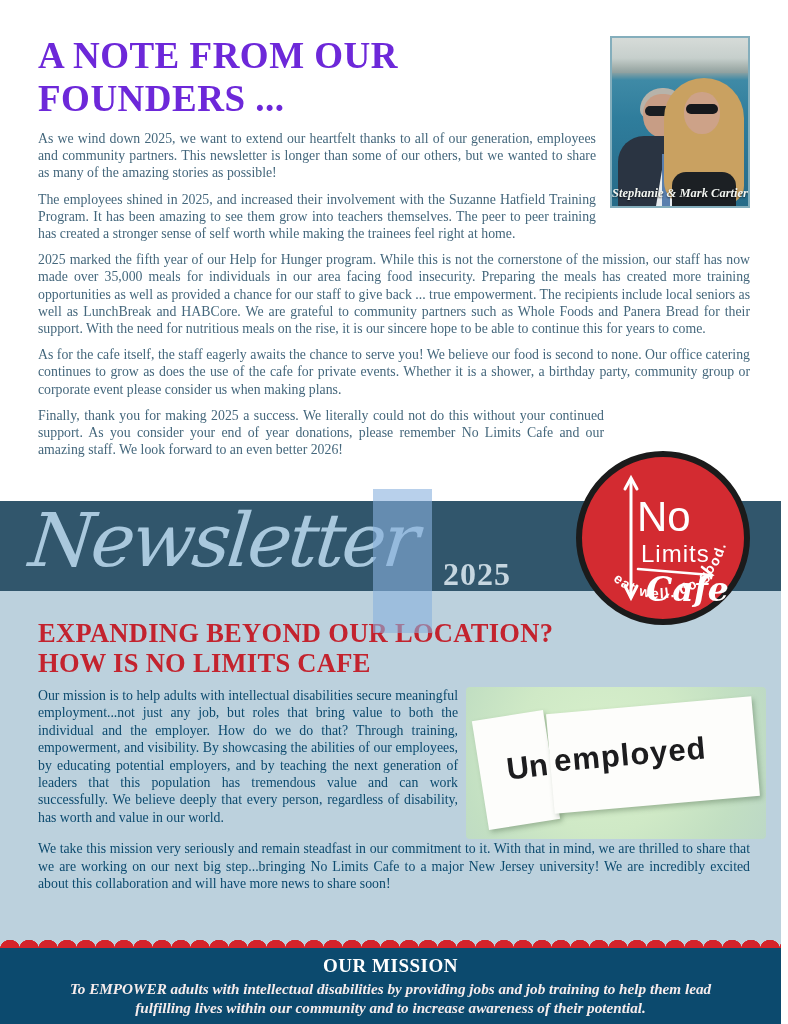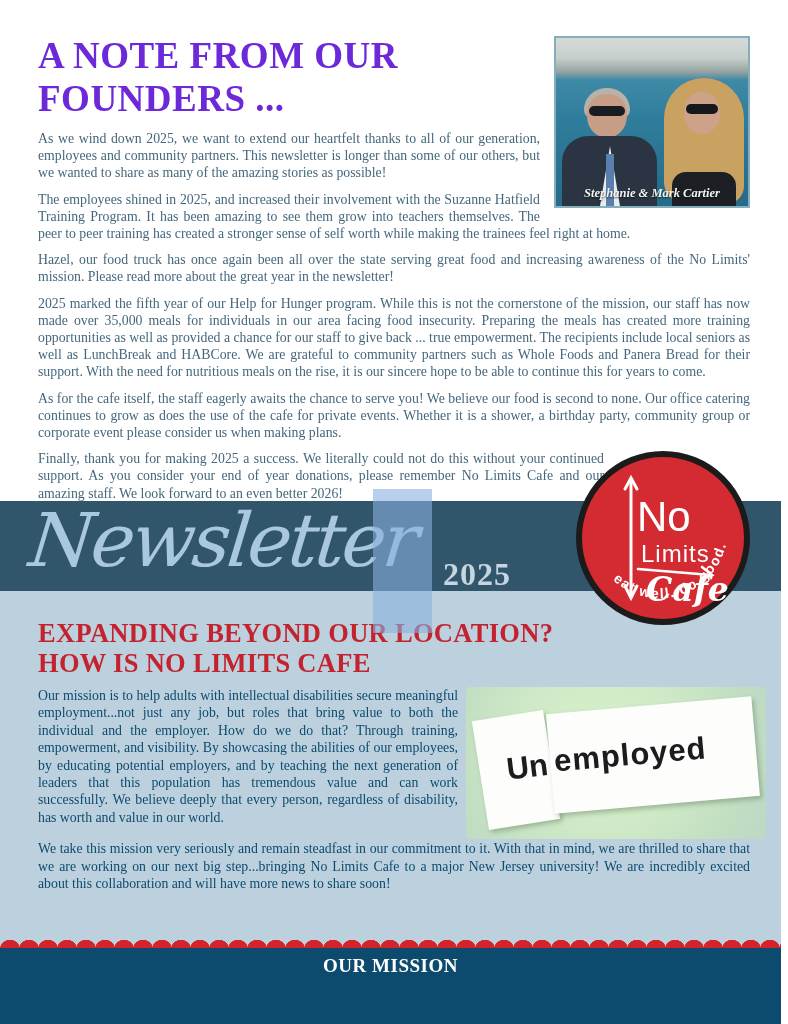--- a/index.html
+++ b/index.html
@@ -7,21 +7,21 @@
   body { font-family:"Liberation Serif","DejaVu Serif",serif; }
   .page { position:relative; width:788px; height:1024px; background:#ffffff; overflow:hidden; margin:0 auto; }
 
   
   .top-section { position:absolute; left:38px; top:30px; width:712px; height:471px; z-index:5; }
   .founders-title { color:#6d28d9; font-size:37px; font-weight:bold; letter-spacing:.5px; margin:4px 0 10px 0; font-family:"Liberation Serif",serif; }
   .top-section p { color:#44677c; font-size:13.8px; line-height:17.2px; text-align:justify; margin-bottom:9px; }
   .para-finally { width:566px; }
 
   
-  .photo { float:right; width:196px; height:172px; margin:6px 0 8px 14px; border:2px solid #84aebc; position:relative; overflow:hidden;
+  .photo { float:right; width:140px; height:172px; margin:6px 0 8px 14px; border:2px solid #84aebc; position:relative; overflow:hidden;
     background:linear-gradient(180deg,#d6dbd8 0%,#c6cfcc 12%,#a8b4b0 17%,#8e9f9e 21%,#46198700 21%),
                linear-gradient(180deg,#d6dbd8 0%,#c3ccca 14%,#93a4a3 20%,#3f8aa6 25%,#2f7d9c 48%,#2a7392 75%,#266b88 100%); }
   .man { position:absolute; left:6px; bottom:0; width:95px; height:118px; }
   .man .hair { position:absolute; left:22px; top:0; width:46px; height:30px; background:#b7b3aa; border-radius:22px 22px 8px 8px; }
   .man .face { position:absolute; left:25px; top:6px; width:40px; height:44px; background:#c79d85; border-radius:45% 45% 50% 50%; }
   .man .shades { position:absolute; left:27px; top:18px; width:36px; height:10px; background:#191d22; border-radius:5px; }
   .man .body { position:absolute; left:0; bottom:0; width:95px; height:70px; background:#2a3442; border-radius:26px 26px 0 0; }
   .man .shirt { position:absolute; left:38px; bottom:0; width:20px; height:60px; background:#e8ecef; clip-path:polygon(50% 0,100% 100%,0 100%); }
   .man .tie { position:absolute; left:44px; bottom:0; width:8px; height:52px; background:#5a7fae; }
   .woman { position:absolute; right:2px; bottom:0; width:84px; height:128px; }
@@ -91,21 +91,20 @@
           <div class="face"></div>
           <div class="body"></div>
           <div class="shades"></div>
       </div>
       <div class="photo-caption">Stephanie &amp; Mark Cartier</div>
     </div>
 
     <h1 class="founders-title">A NOTE FROM OUR FOUNDERS ...</h1>
     <p>As we wind down 2025, we want to extend our heartfelt thanks to all of our generation, employees and community partners.  This newsletter is longer than some of our others, but we wanted to share as many of the amazing stories as possible!</p>
     <p>The employees shined in 2025, and increased their involvement with the Suzanne Hatfield Training Program. It has been amazing to see them grow into teachers themselves.  The peer to peer training has created a stronger sense of self worth while making the trainees feel right at home.</p>
-    <p>Hazel, our food truck has once again been all over the state serving great food and increasing awareness of the No Limits' mission.  Please read more about the great year in the newsletter!</p>
     <p>2025 marked the fifth year of our Help for Hunger program.  While this is not the cornerstone of the mission, our staff has now made over 35,000 meals for individuals in our area facing food insecurity. Preparing the meals has created more training opportunities as well as provided a chance for our staff to give back ... true empowerment.  The recipients include local seniors as well as LunchBreak and HABCore.  We are grateful to community partners such as Whole Foods and Panera Bread for their support.  With the need for nutritious meals on the rise, it is our sincere hope to be able to continue this for years to come.</p>
     <p>As for the cafe itself, the staff eagerly awaits the chance to serve you!  We believe our food is second to none.  Our office catering continues to grow as does the use of the cafe for private events.  Whether it is a shower, a birthday party, community group or corporate event please consider us when making plans.</p>
     <p class="para-finally">Finally, thank you for making 2025 a success.  We literally could not do this without your continued support. As you consider your end of year donations, please remember No Limits Cafe and our amazing staff.  We look forward to an even better 2026!</p>
   </div>
 
   <div class="band">
     <div class="newsletter-script">Newsletter</div>
     <div class="band-year">2025</div>
   </div>
 
@@ -152,16 +151,17 @@
         </div>
       </div>
       <p class="expand-p1">Our mission is to help adults with intellectual disabilities secure meaningful employment...not just any job, but roles that bring value to both the individual and the employer. How do we do that? Through training, empowerment, and visibility. By showcasing the abilities of our employees, by educating potential employers, and by teaching the next generation of leaders that this population has tremendous value and can work successfully. We believe deeply that every person, regardless of disability, has worth and value in our world.</p>
       <p>We take this mission very seriously and remain steadfast in our commitment to it. With that in mind, we are thrilled to share that we are working on our next big step...bringing No Limits Cafe to a major New Jersey university! We are incredibly excited about this collaboration and will have more news to share soon!</p>
     </div>
   </div>
 
   <div class="footer-wave"></div>
   <div class="footer">
     <div class="footer-title">OUR MISSION</div>
+    <div class="footer-text">To EMPOWER adults with intellectual disabilities by providing jobs and job training to help them lead fulfilling lives within our community and to increase awareness of their potential.</div>
   </div>
 
   <div class="right-margin-bar"></div>
 </div>
 
 </body></html>

